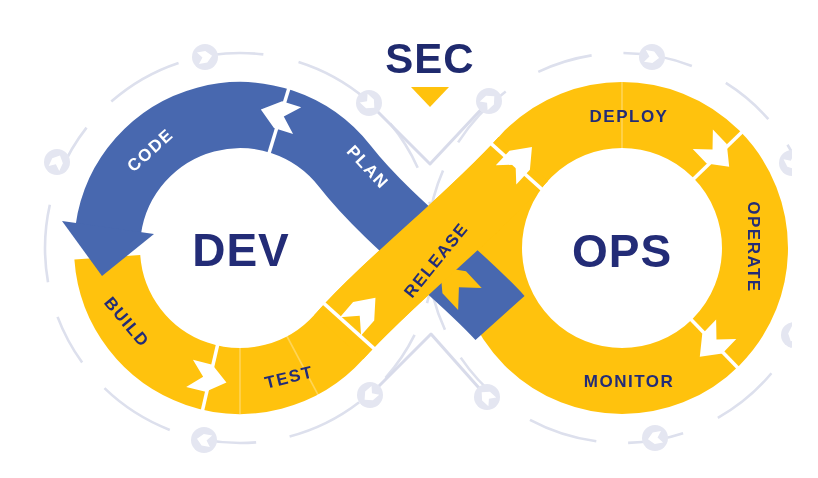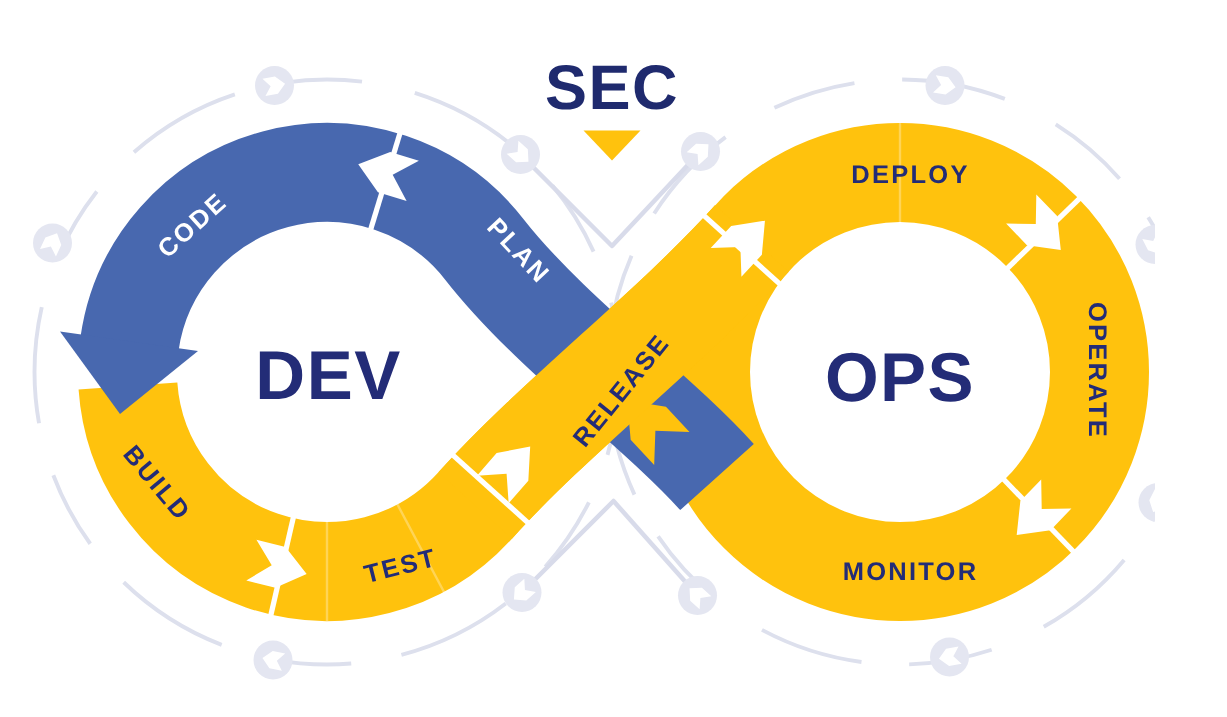--- a/index.html
+++ b/index.html
@@ -1,17 +1,17 @@
 <!DOCTYPE html>
 <html><head>
 <meta charset="utf-8">
 <style>
   html,body{margin:0;padding:0;background:#ffffff;}
   .stage{position:relative;width:770px;height:478px;background:#fff;overflow:hidden;
-         font-family:"Liberation Sans", sans-serif;}
+         font-family:"Liberation Sans", sans-serif;margin-left:22px;}
   svg{display:block}
   .band{fill:none;stroke-width:66;stroke-linecap:butt;}
   .decor{fill:none;stroke:#DDE0ED;stroke-width:2.6;}
   .connector{fill:none;stroke:#D8DBEA;stroke-width:3;stroke-linejoin:round;}
   .badge-circle{fill:#E4E6F1;stroke:none;}
   .badge-glyph{fill:#ffffff;}
   .divider{stroke:#ffffff;stroke-width:3.5;}
   .divider.faint{stroke-width:1.6;opacity:.3;}
   .seg-label{font-size:17px;font-weight:bold;letter-spacing:1.5px;}
   .seg-label.white{fill:#ffffff;}

